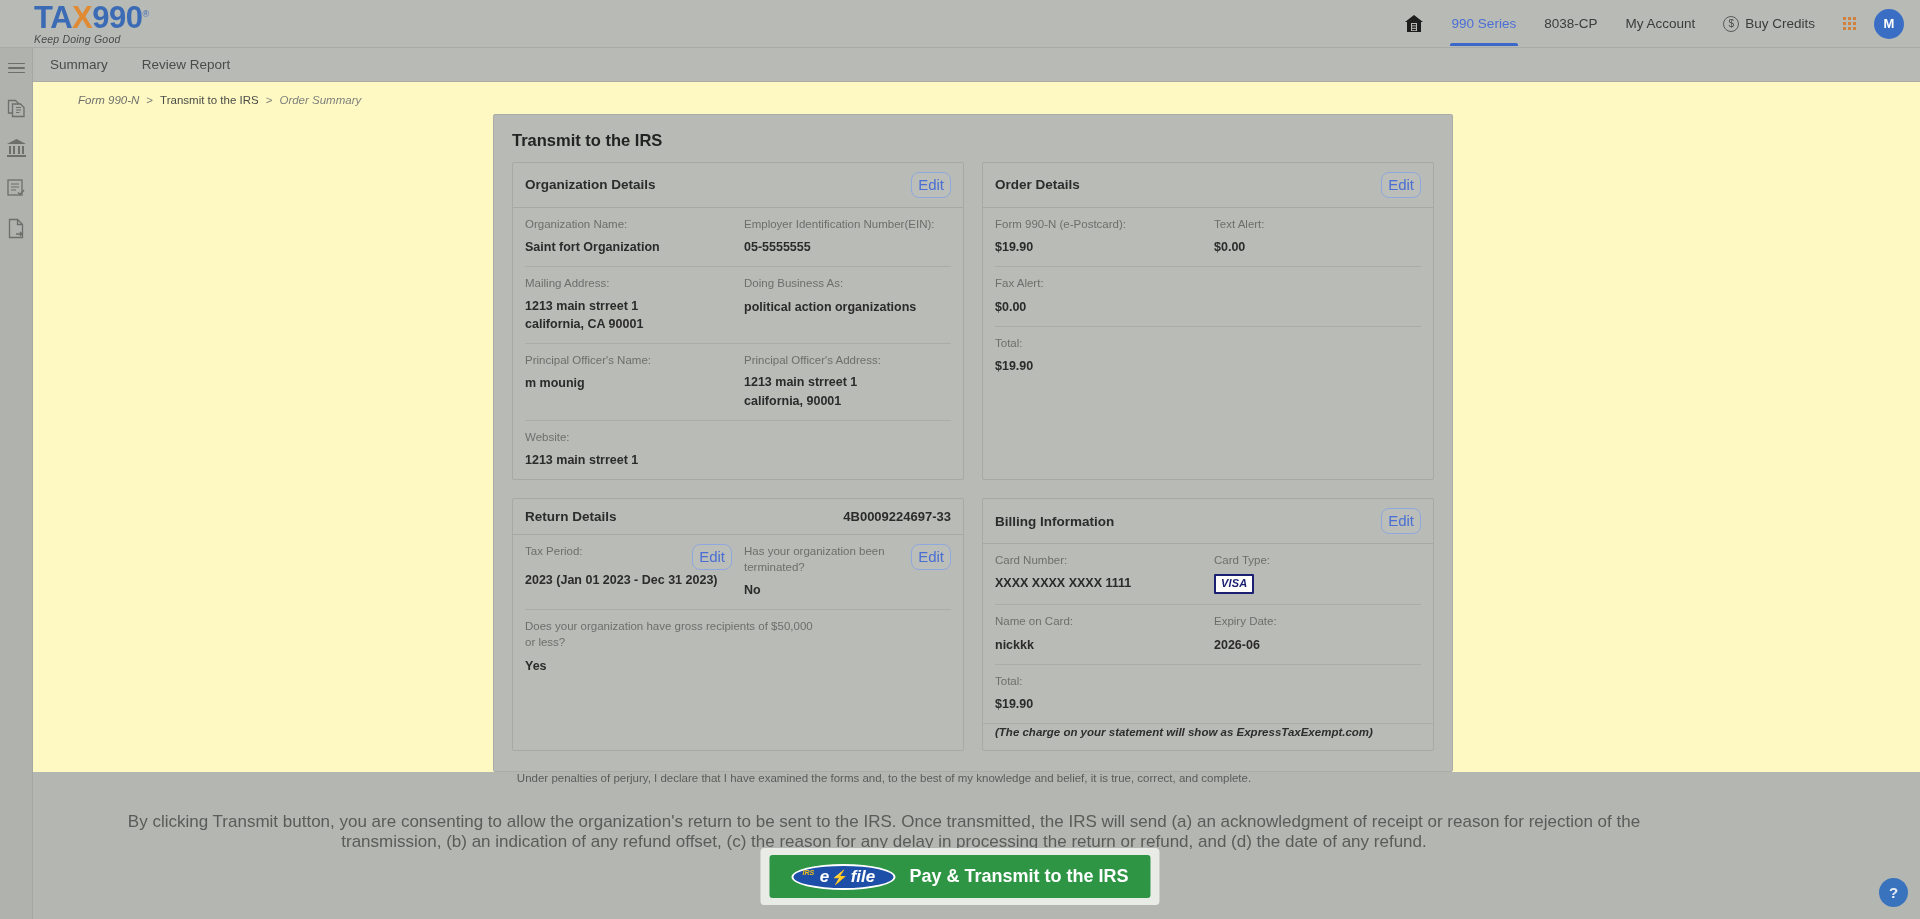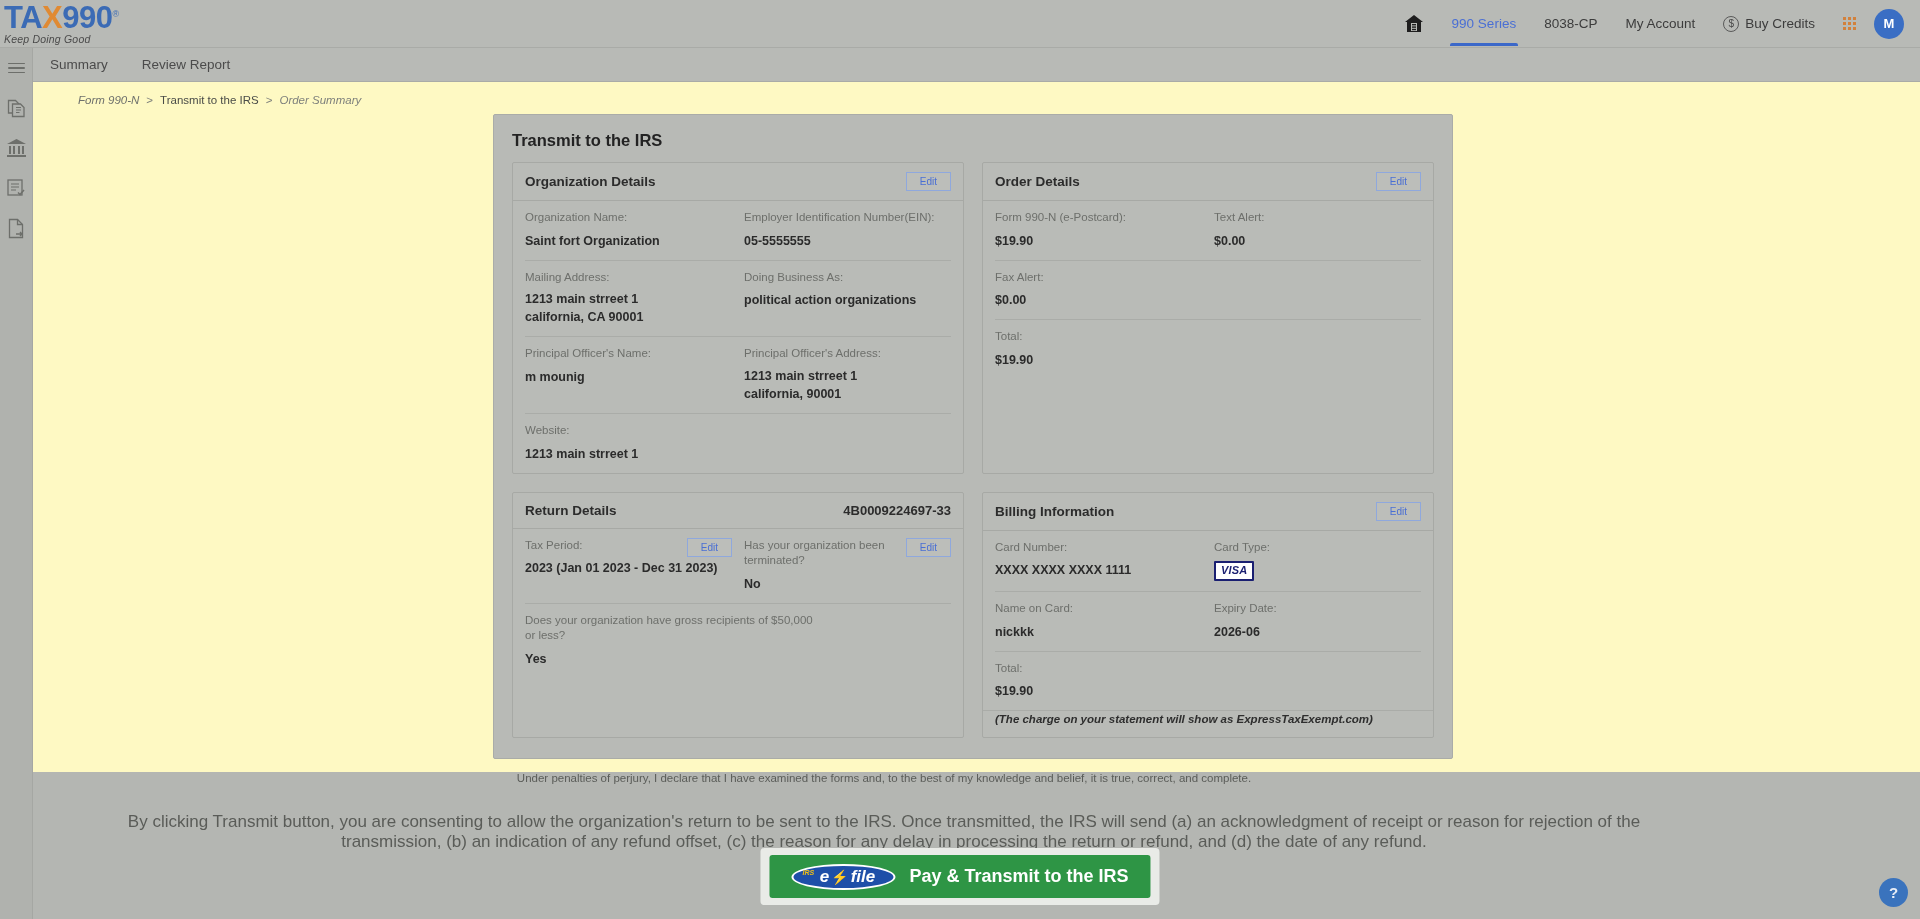--- a/index.html
+++ b/index.html
@@ -20,21 +20,21 @@
   
   .header {
     position: relative;
     height: 48px;
     background: #b8bab6;
     display: flex;
     align-items: center;
     border-bottom: 1px solid #a9aba7;
   }
   .logo-wrap {
-    padding-left: 4px;
+    padding-left: 34px;
     display: flex;
     flex-direction: column;
     justify-content: center;
     line-height: 1;
   }
   .logo {
     font-size: 31px;
     font-weight: bold;
     letter-spacing: -0.5px;
     color: #3b6bb5;
@@ -229,25 +229,25 @@
     font-size: 13.5px;
     font-weight: bold;
     color: #2c2c2c;
   }
   .card-head .return-id {
     font-size: 13px;
     font-weight: bold;
     color: #2c2c2c;
   }
   .edit-btn {
-    font-size: 10px;
+    font-size: 15px;
     color: #4a6fd4;
     border: 1px solid #8fa8dd;
-    border-radius: 0;
-    padding: 2px 13px;
+    border-radius: 8px;
+    padding: 2px 6px;
     background: #bcbeba;
     cursor: pointer;
     line-height: 1.3;
   }
   .card-body { padding: 0 12px; }
   .row {
     display: grid;
     grid-template-columns: 1fr 1fr;
     border-bottom: 1px solid #aaaca8;
     padding: 9px 0 10px 0;

